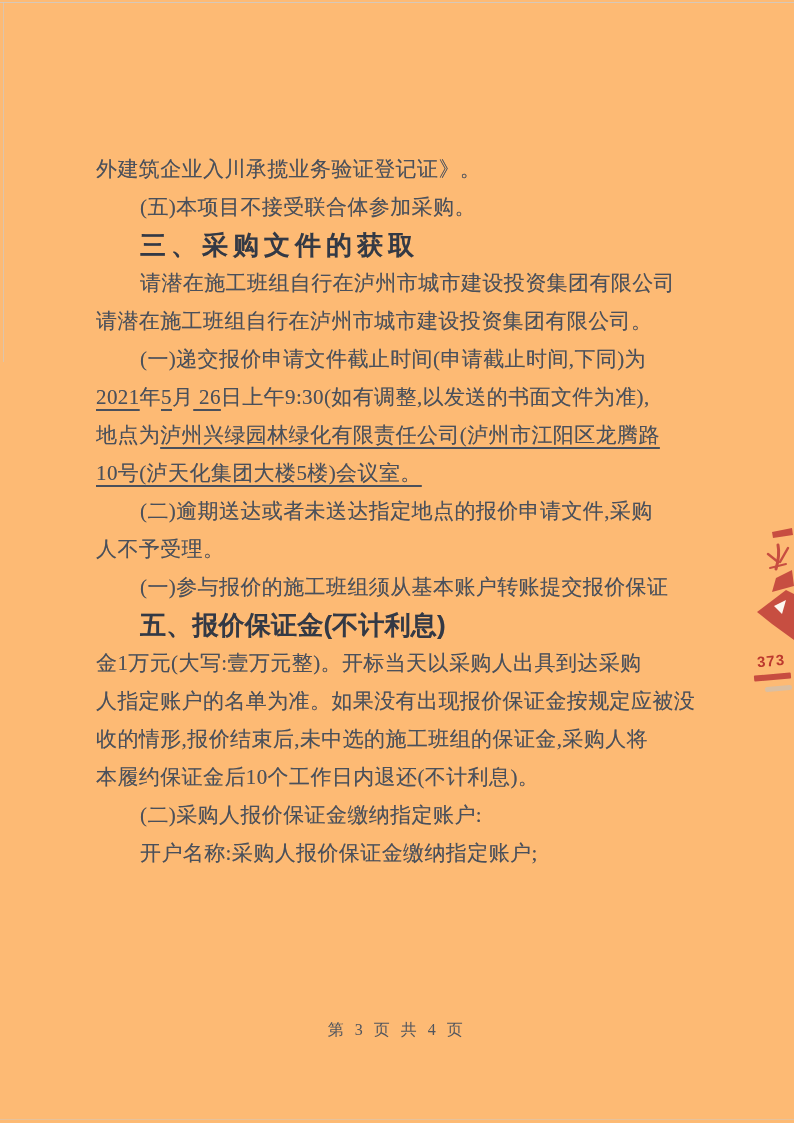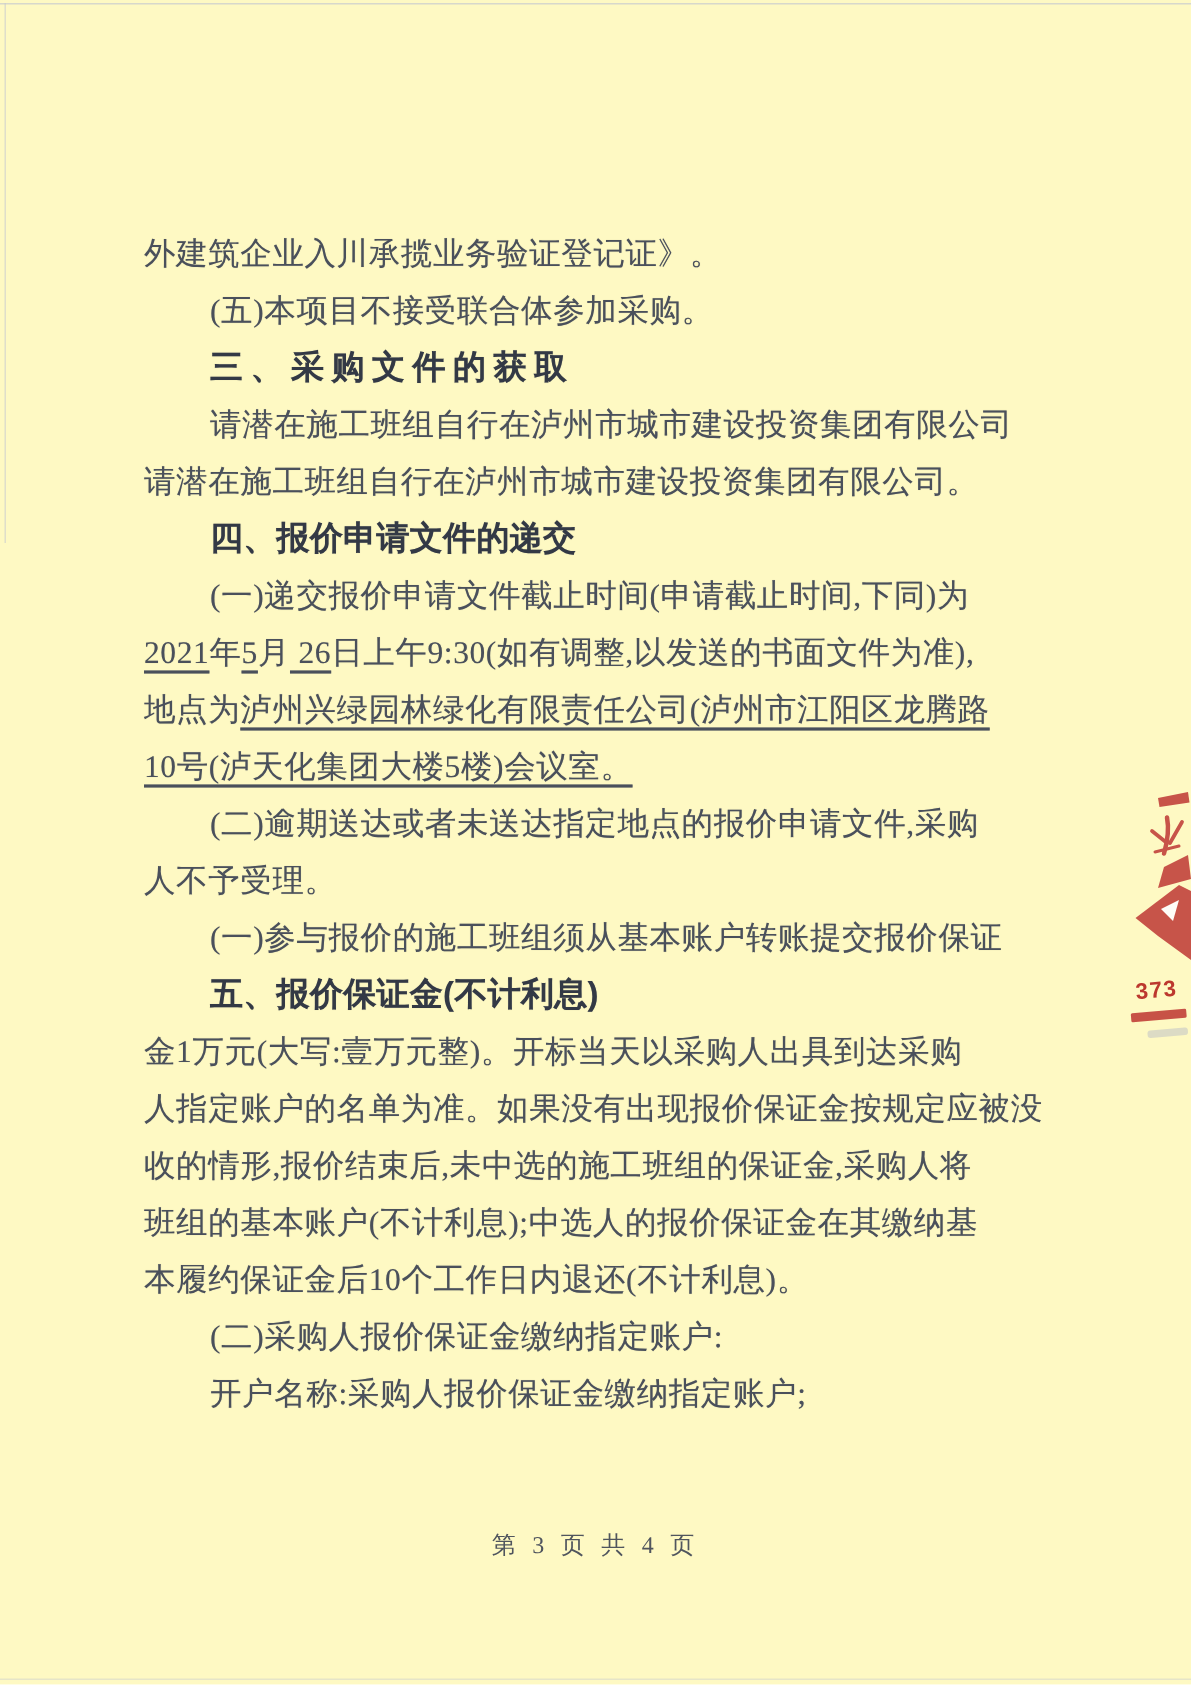--- a/index.html
+++ b/index.html
@@ -1,36 +1,36 @@
 <!DOCTYPE html>
 <html><head>
 <meta charset="utf-8">
 <style>
   html,body { margin:0; padding:0; background:#ffffff; }
   .page {
     position:relative; width:794px; height:1123px;
-    background:#fef9c3; overflow:hidden;
+    background:#fdba74; overflow:hidden;
     font-family:"Liberation Serif","DejaVu Serif",serif;
   }
   
   .edge { position:absolute; background:#c9cccf; }
   .edge-top    { top:2px; left:0; width:794px; height:1px; opacity:.75; }
   .edge-left   { top:2px; left:3px; width:1px; height:360px; opacity:.6; }
   .edge-bottom { top:1119px; left:0; width:794px; height:1px; opacity:.45; }
 
   .content { position:absolute; left:96px; top:150px; width:610px; }
   .line {
     height:38px; line-height:38px;
     font-size:21px; letter-spacing:0.4px;
     color:#4a505b; white-space:pre;
     text-shadow:0 0 .5px rgba(74,80,91,.45);
   }
   .line.heading {
     font-family:"Liberation Sans","DejaVu Sans",sans-serif;
-    font-weight:bold; font-size:22px; color:#333945;
+    font-weight:bold; font-size:26px; color:#333945;
     letter-spacing:0.2px;
   }
   .line.heading.wide { letter-spacing:5px; }
   .ind { padding-left:44px; }
   .u {
     text-decoration:underline;
     text-decoration-thickness:1.6px;
     text-underline-offset:5px;
   }
 
@@ -68,33 +68,31 @@
   <div class="edge edge-top"></div>
   <div class="edge edge-left"></div>
   <div class="edge edge-bottom"></div>
 
   <main class="content" id="doc-lines">
       <div class="line body"><span>外建筑企业入川承揽业务验证登记证》。</span></div>
       <div class="line body ind"><span>(五)本项目不接受联合体参加采购。</span></div>
       <div class="line heading ind wide"><span>三、采购文件的获取</span></div>
       <div class="line body ind"><span>请潜在施工班组自行在泸州市城市建设投资集团有限公司</span></div>
       <div class="line body"><span>请潜在施工班组自行在泸州市城市建设投资集团有限公司。</span></div>
-      <div class="line heading ind"><span>四、报价申请文件的递交</span></div>
       <div class="line body ind"><span>(一)递交报价申请文件截止时间(申请截止时间,下同)为</span></div>
       <div class="line body"><span class="u">2021</span><span>年</span><span class="u">5</span><span>月</span><span class="u"> 26</span><span>日上午9:30(如有调整,以发送的书面文件为准),</span></div>
       <div class="line body"><span>地点为</span><span class="u">泸州兴绿园林绿化有限责任公司(泸州市江阳区龙腾路</span></div>
       <div class="line body"><span class="u">10号(泸天化集团大楼5楼)会议室。</span></div>
       <div class="line body ind"><span>(二)逾期送达或者未送达指定地点的报价申请文件,采购</span></div>
       <div class="line body"><span>人不予受理。</span></div>
       <div class="line body ind"><span>(一)参与报价的施工班组须从基本账户转账提交报价保证</span></div>
       <div class="line heading ind"><span>五、报价保证金(不计利息)</span></div>
       <div class="line body"><span>金1万元(大写:壹万元整)。开标当天以采购人出具到达采购</span></div>
       <div class="line body"><span>人指定账户的名单为准。如果没有出现报价保证金按规定应被没</span></div>
       <div class="line body"><span>收的情形,报价结束后,未中选的施工班组的保证金,采购人将</span></div>
-      <div class="line body"><span>班组的基本账户(不计利息);中选人的报价保证金在其缴纳基</span></div>
       <div class="line body"><span>本履约保证金后10个工作日内退还(不计利息)。</span></div>
       <div class="line body ind"><span>(二)采购人报价保证金缴纳指定账户:</span></div>
       <div class="line body ind"><span>开户名称:采购人报价保证金缴纳指定账户;</span></div>
     </main>
 
   <div class="stamp">
     <svg width="42" height="122" viewBox="0 0 42 122">
       <g fill="#c2433c" stroke="#c2433c" opacity="0.9">
         <polygon points="20,4 40,0 41,7 21,10" stroke="none"></polygon>
         <path d="M26,17 q2,10 -2,24" fill="none" stroke-width="3" stroke-linecap="round"></path>

